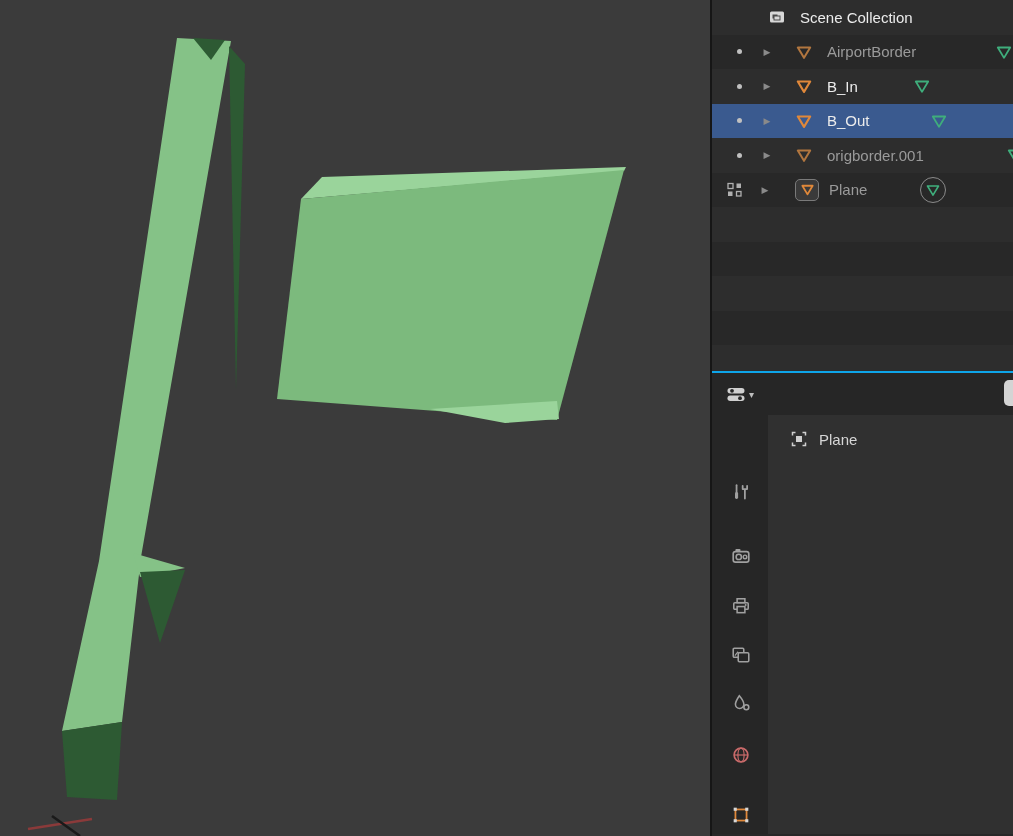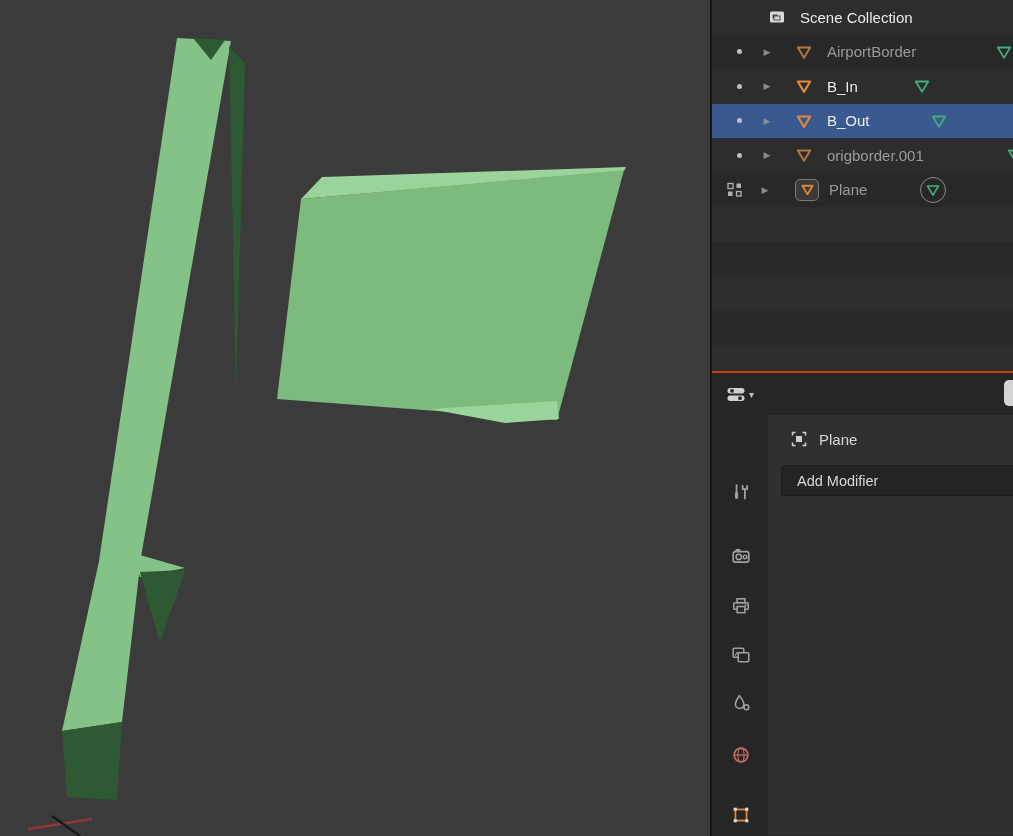--- a/index.html
+++ b/index.html
@@ -10,21 +10,21 @@
   
   .viewport { position:absolute; left:0; top:0; width:710px; height:836px; background:#3b3b3b; }
   .viewport svg { display:block; }
 
   
   .right { position:absolute; left:710px; top:0; width:303px; height:836px;
     border-left:2px solid #161616; background:#282828; }
 
   
   .outliner { position:relative; width:100%; height:373px; overflow:hidden;
-    border-bottom:2px solid #c2410c; }
+    border-bottom:2px solid #0ea5e9; }
   .orow { position:relative; display:flex; align-items:center; height:34.5px; width:100%; }
   .orow.light { background:#2d2d2d; }
   .orow.dark  { background:#282828; }
   .orow.selected { background:#3a5a8f; }
   .olabel { font-size:15px; color:#9a9a9a; margin-left:14px; white-space:nowrap; }
   .olabel.white { color:#ececec; }
   .dot { width:5px; height:5px; border-radius:50%; background:#c0c0c0; margin-left:25px; flex:0 0 auto; }
   .disclosure { font-size:9px; color:#8a8a8a; margin-left:20px; width:10px; text-align:center; flex:0 0 auto; }
   .oicon { width:18px; height:18px; margin-left:23px; flex:0 0 auto; }
   .oicon svg, .rticon svg, .gridicon svg { display:block; width:100%; height:100%; }
@@ -279,18 +279,17 @@
       </div>
 
       <div class="prop-main">
         <div class="breadcrumb">
           <svg viewBox="0 0 18 18">
             <path d="M2.5 5.5 V2.5 H5.5 M12.5 2.5 H15.5 V5.5 M15.5 12.5 V15.5 H12.5 M5.5 15.5 H2.5 V12.5" fill="none" stroke="#cfcfcf" stroke-width="1.5"></path>
             <rect x="6" y="6" width="6" height="6" fill="#cfcfcf"></rect>
           </svg>
           <span class="breadcrumb-label">Plane</span>
         </div>
-        <div class="add-modifier-btn">Add Modifier</div>
       </div>
 
     </div>
   </div>
 </div>
 
 </body></html>

